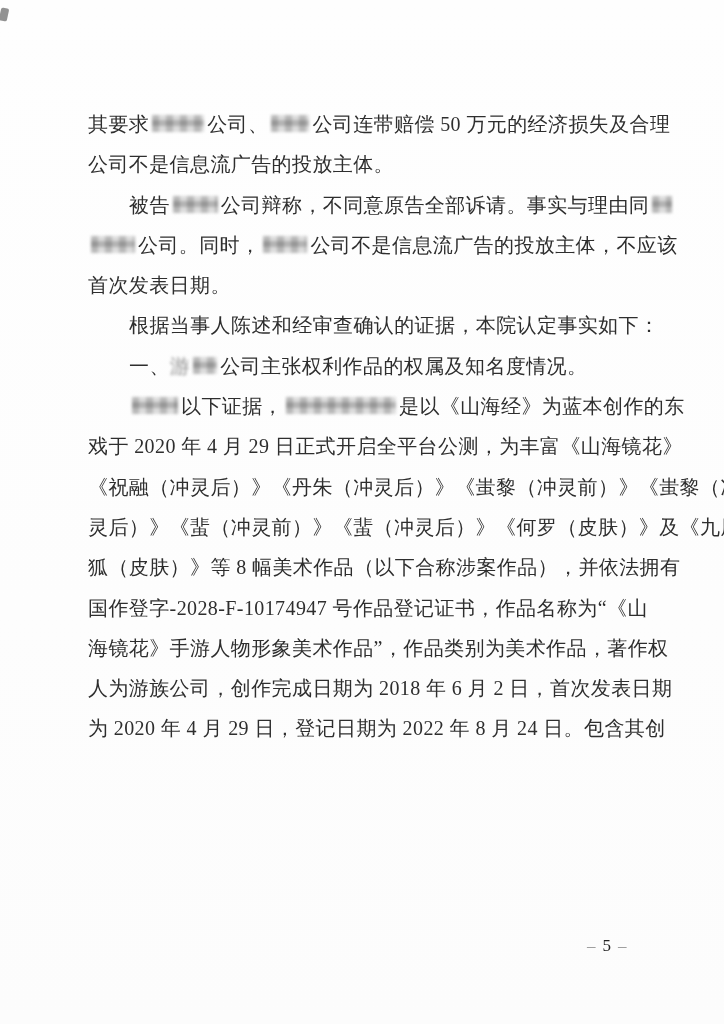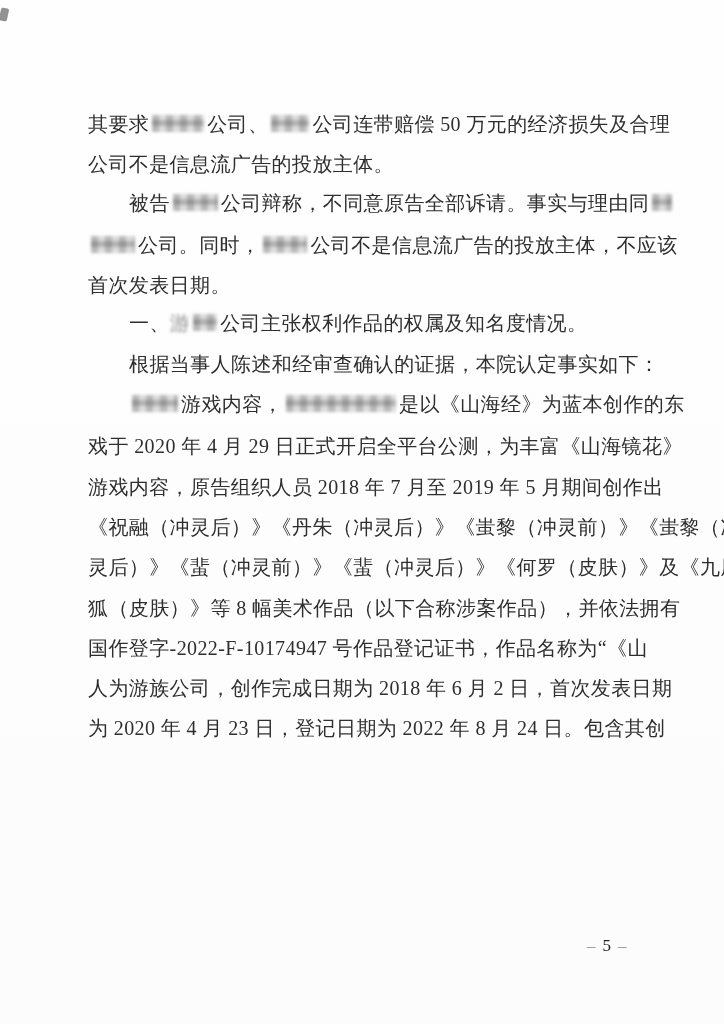--- a/index.html
+++ b/index.html
@@ -37,21 +37,20 @@
   }
   .line {
     height: 40.3px;
     line-height: 40.3px;
     font-size: 20px;
     white-space: nowrap;
     letter-spacing: 0.4px;
   }
   .line.indent {
     padding-left: 41px;
-    font-family: Liberation Mono, monospace;
   }
   .seg-text {
     color: #2e2e2e;
   }
   
   .redact {
     display: inline-block;
     height: 17px;
     vertical-align: -1px;
     margin: 0 3px;
@@ -82,28 +81,28 @@
 <body>
 
 <div class="page">
   <div class="artifact"></div>
   <div class="textblock" id="doc-body">
       <div class="line"><span class="seg-text">其要求</span><span class="redact" style="width: 52px;"></span><span class="seg-text">公司、</span><span class="redact" style="width: 38px;"></span><span class="seg-text">公司连带赔偿 50 万元的经济损失及合理</span></div>
       <div class="line"><span class="seg-text">公司不是信息流广告的投放主体。</span></div>
       <div class="line indent"><span class="seg-text">被告</span><span class="redact" style="width: 45px;"></span><span class="seg-text">公司辩称，不同意原告全部诉请。事实与理由同</span><span class="redact" style="width: 20px;"></span></div>
       <div class="line"><span class="redact" style="width: 44px;"></span><span class="seg-text">公司。同时，</span><span class="redact" style="width: 44px;"></span><span class="seg-text">公司不是信息流广告的投放主体，不应该</span></div>
       <div class="line"><span class="seg-text">首次发表日期。</span></div>
+      <div class="line indent"><span class="seg-text">根据当事人陈述和经审查确认的证据，本院认定事实如下：</span></div>
       <div class="line indent"><span class="seg-text">一、</span><span class="blurtext">游</span><span class="redact" style="width: 24px;"></span><span class="seg-text">公司主张权利作品的权属及知名度情况。</span></div>
-      <div class="line indent"><span class="seg-text">根据当事人陈述和经审查确认的证据，本院认定事实如下：</span></div>
-      <div class="line indent"><span class="redact" style="width: 46px;"></span><span class="seg-text">游戏内容，</span><span class="redact" style="width: 110px;"></span><span class="seg-text">是以《山海经》为蓝本创作的东</span></div>
+      <div class="line indent"><span class="redact" style="width: 46px;"></span><span class="seg-text">以下证据，</span><span class="redact" style="width: 110px;"></span><span class="seg-text">是以《山海经》为蓝本创作的东</span></div>
       <div class="line"><span class="seg-text">戏于 2020 年 4 月 29 日正式开启全平台公测，为丰富《山海镜花》</span></div>
-      <div class="line"><span class="seg-text">游戏内容，原告组织人员 2018 年 7 月至 2019 年 5 月期间创作出</span></div>
       <div class="line"><span class="seg-text">《祝融（冲灵后）》《丹朱（冲灵后）》《蚩黎（冲灵前）》《蚩黎（冲</span></div>
       <div class="line"><span class="seg-text">灵后）》《蜚（冲灵前）》《蜚（冲灵后）》《何罗（皮肤）》及《九尾</span></div>
       <div class="line"><span class="seg-text">狐（皮肤）》等 8 幅美术作品（以下合称涉案作品），并依法拥有</span></div>
-      <div class="line"><span class="seg-text">国作登字-2022-F-10174947 号作品登记证书，作品名称为“《山</span></div>
+      <div class="line"><span class="seg-text">国作登字-2028-F-10174947 号作品登记证书，作品名称为“《山</span></div>
+      <div class="line"><span class="seg-text">海镜花》手游人物形象美术作品”，作品类别为美术作品，著作权</span></div>
       <div class="line"><span class="seg-text">人为游族公司，创作完成日期为 2018 年 6 月 2 日，首次发表日期</span></div>
-      <div class="line"><span class="seg-text">为 2020 年 4 月 23 日，登记日期为 2022 年 8 月 24 日。包含其创</span></div>
+      <div class="line"><span class="seg-text">为 2020 年 4 月 29 日，登记日期为 2022 年 8 月 24 日。包含其创</span></div>
     </div>
   <div class="pageno">
     <span class="dash">–</span><span class="num">5</span><span class="dash">–</span>
   </div>
 </div>
 
 </body></html>

